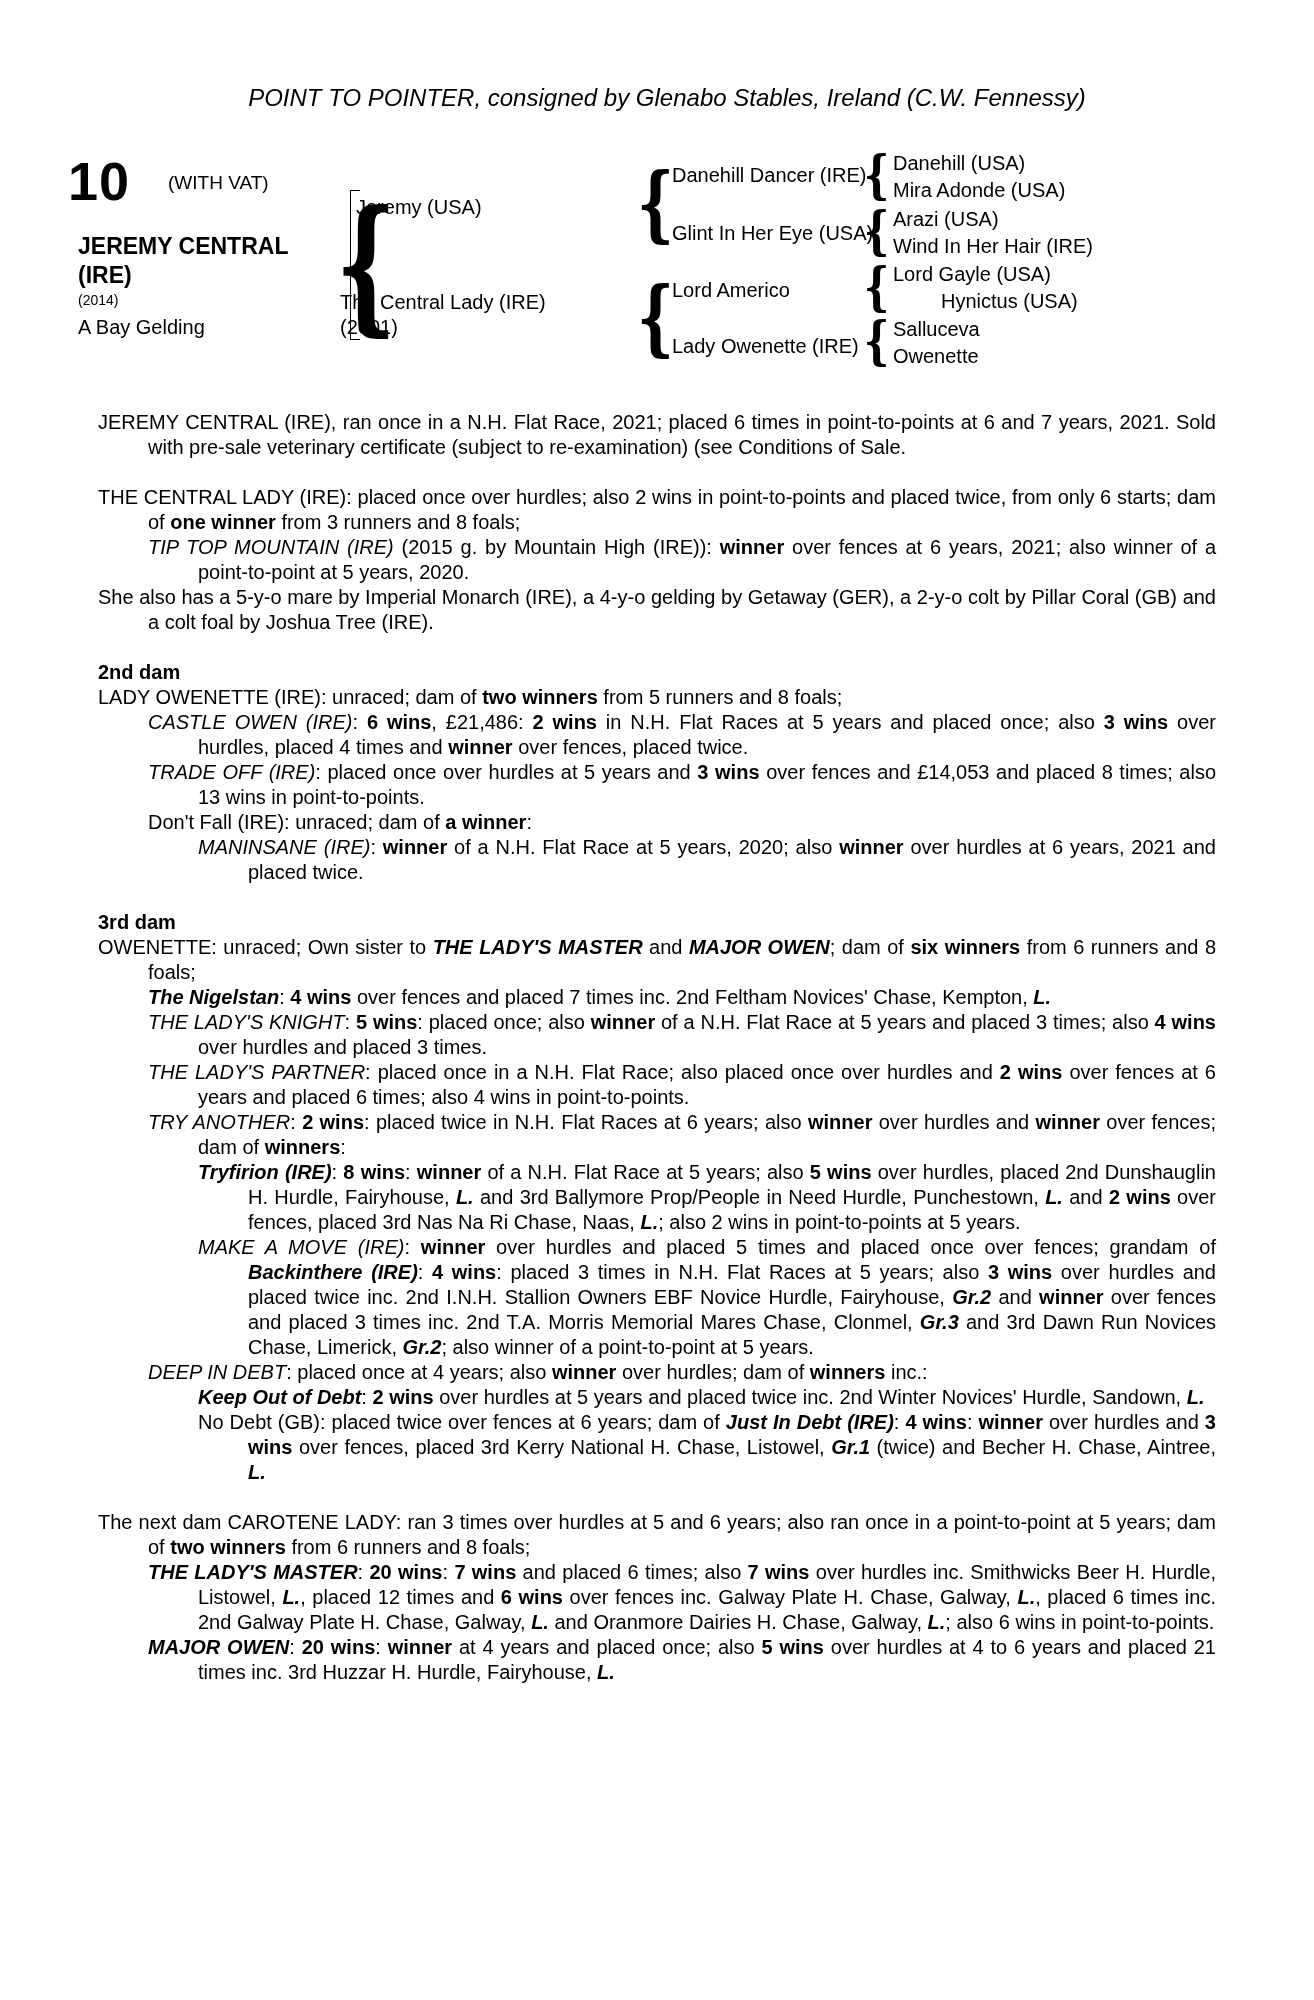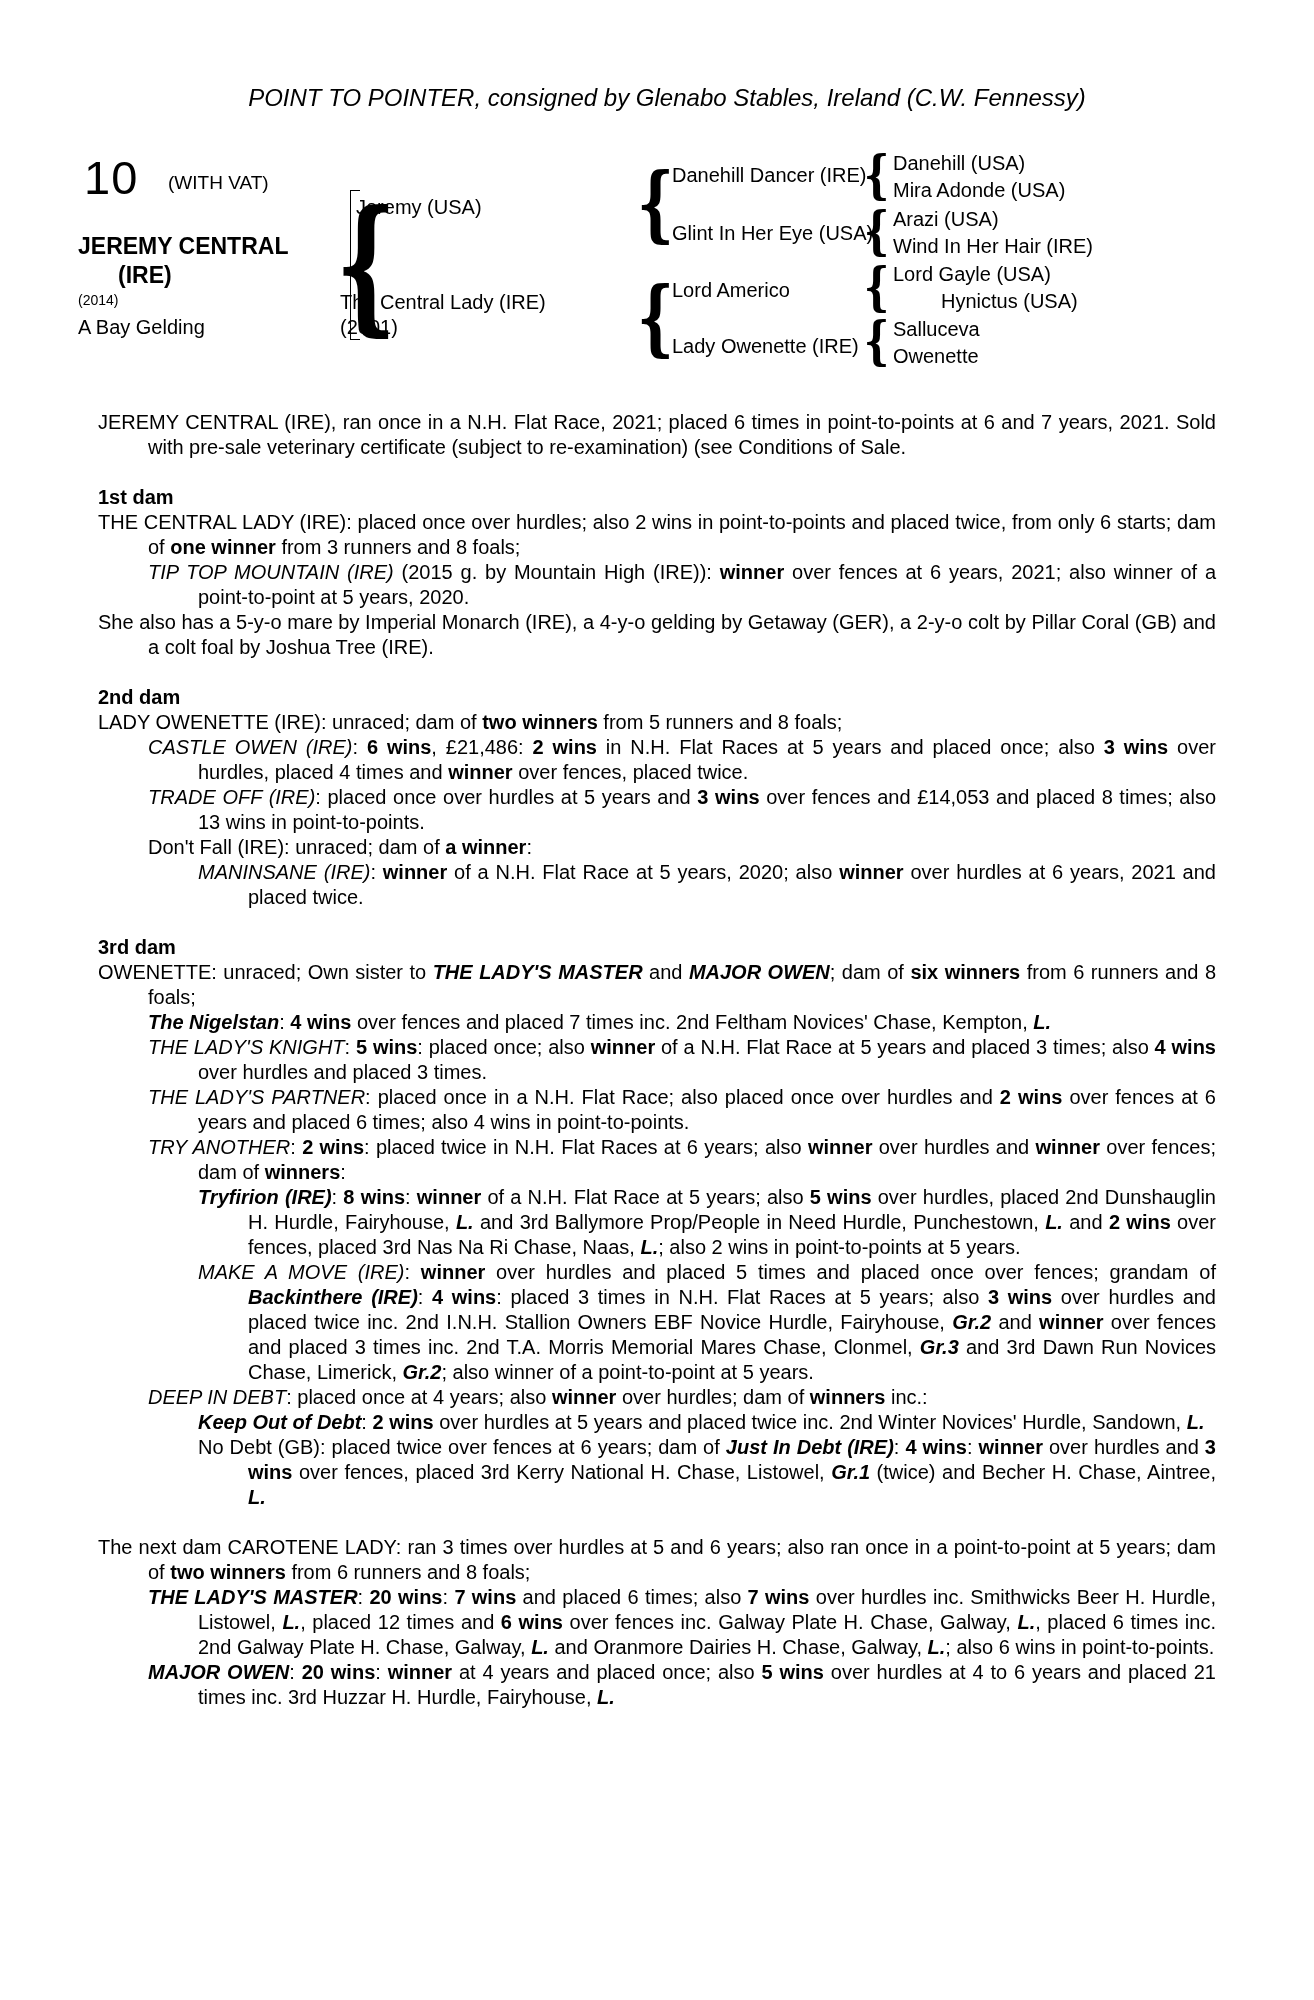--- a/index.html
+++ b/index.html
@@ -13,24 +13,24 @@
     overflow:hidden;
     padding-left:20px;
   }
   .abs { position:absolute; }
   .title {
     position:absolute; top:84px; left:0; width:100%;
     text-align:center; font-size:24px; font-style:italic;
     white-space:nowrap;
   }
   
-  .lot-num  { left:84px;  top:154px; font-size:47px; font-weight:normal; letter-spacing:1px; line-height:1; }
+  .lot-num  { left:68px;  top:154px; font-size:54px; font-weight:bold; letter-spacing:1px; line-height:1; }
   .vat-note { left:168px; top:172px; font-size:19px; }
   .h-name1  { left:78px;  top:234px; font-size:23px; font-weight:bold; line-height:1.1; }
-  .h-name2  { left:78px;  top:263px; font-size:23px; font-weight:bold; line-height:1.1;margin-left:40px; }
+  .h-name2  { left:78px;  top:263px; font-size:23px; font-weight:bold; line-height:1.1; }
   .h-year   { left:78px;  top:292px; font-size:14px; }
   .h-desc   { left:78px;  top:316px; font-size:20px; }
   .ped-name { font-size:20px; white-space:nowrap; line-height:1.15; }
   .sire     { left:356px; top:196px; }
   .dam      { left:340px; top:291px; }
   .dam-year { left:340px; top:316px; }
   .gp0 { left:672px; top:164px; }
   .gp1 { left:672px; top:222px; }
   .gp2 { left:672px; top:279px; }
   .gp3 { left:672px; top:335px; }
@@ -133,21 +133,20 @@
     <div class="abs ped-name gg3">Wind In Her Hair (IRE)</div>
     <div class="abs ped-name gg4">Lord Gayle (USA)</div>
     <div class="abs ped-name gg5">Hynictus (USA)</div>
     <div class="abs ped-name gg6">Salluceva</div>
     <div class="abs ped-name gg7">Owenette</div>
   </div>
 
   <div class="sections">
       <p class="para ind0"><span>JEREMY CENTRAL (IRE), ran once in a N.H. Flat Race, 2021; placed 6 times in point-to-points at 6 and 7 years, 2021. Sold with pre-sale veterinary certificate (subject to re-examination) (see Conditions of Sale.</span></p>
       <div class="spacer"></div>
-      <p class="heading">1st dam</p>
       <p class="para ind0"><span>THE CENTRAL LADY (IRE): placed once over hurdles; also 2 wins in point-to-points and placed twice, from only 6 starts; dam of </span><span class="b">one winner</span><span> from 3 runners and 8 foals;</span></p>
       <p class="para ind1"><span class="i">TIP TOP MOUNTAIN (IRE)</span><span> (2015 g. by Mountain High (IRE)): </span><span class="b">winner</span><span> over fences at 6 years, 2021; also winner of a point-to-point at 5 years, 2020.</span></p>
       <p class="para ind0"><span>She also has a 5-y-o mare by Imperial Monarch (IRE), a 4-y-o gelding by Getaway (GER), a 2-y-o colt by Pillar Coral (GB) and a colt foal by Joshua Tree (IRE).</span></p>
       <div class="spacer"></div>
       <p class="heading">2nd dam</p>
       <p class="para ind0"><span>LADY OWENETTE (IRE): unraced; dam of </span><span class="b">two winners</span><span> from 5 runners and 8 foals;</span></p>
       <p class="para ind1"><span class="i">CASTLE OWEN (IRE)</span><span>: </span><span class="b">6 wins</span><span>, £21,486: </span><span class="b">2 wins</span><span> in N.H. Flat Races at 5 years and placed once; also </span><span class="b">3 wins</span><span> over hurdles, placed 4 times and </span><span class="b">winner</span><span> over fences, placed twice.</span></p>
       <p class="para ind1"><span class="i">TRADE OFF (IRE)</span><span>: placed once over hurdles at 5 years and </span><span class="b">3 wins</span><span> over fences and £14,053 and placed 8 times; also 13 wins in point-to-points.</span></p>
       <p class="para ind1"><span>Don't Fall (IRE): unraced; dam of </span><span class="b">a winner</span><span>:</span></p>
       <p class="para ind2"><span class="i">MANINSANE (IRE)</span><span>: </span><span class="b">winner</span><span> of a N.H. Flat Race at 5 years, 2020; also </span><span class="b">winner</span><span> over hurdles at 6 years, 2021 and placed twice.</span></p>

